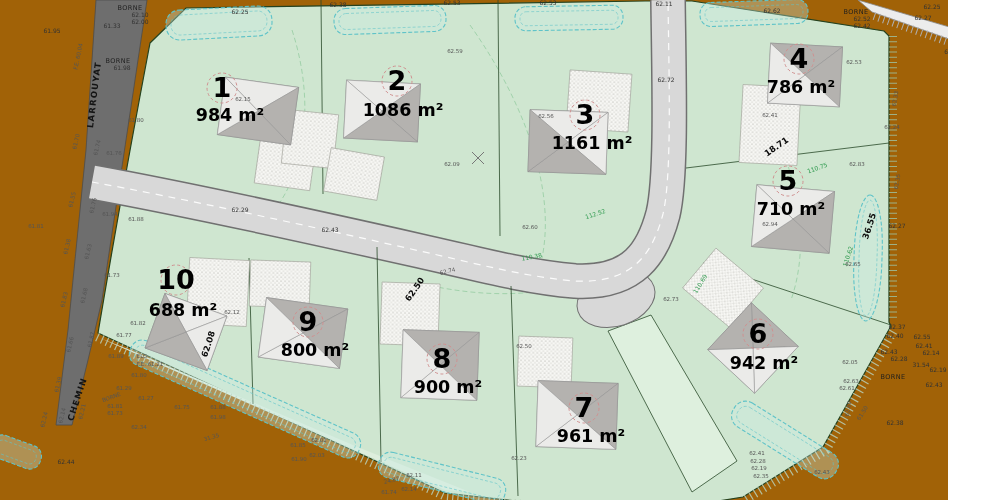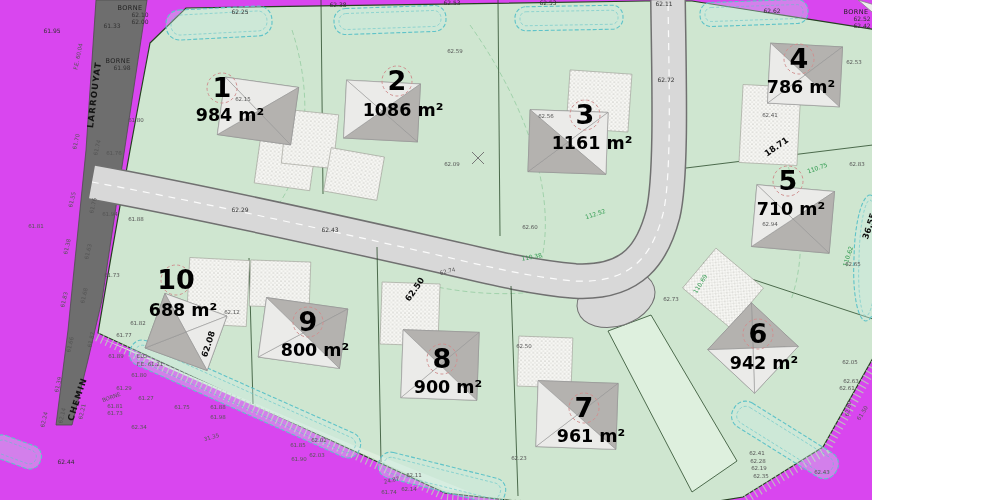--- a/index.html
+++ b/index.html
@@ -1,16 +1,16 @@
 <!DOCTYPE html>
 <html><head>
 <meta charset="utf-8">
 <style>
   html,body{margin:0;padding:0;background:#ffffff;}
-  #stage{position:relative;width:872px;height:500px;background:#d946ef;overflow:hidden;
+  #stage{position:relative;width:948px;height:500px;background:#a16207;overflow:hidden;
          font-family:"DejaVu Sans", sans-serif;}
   svg{display:block;}
   text{font-family:"DejaVu Sans", sans-serif;}
   .lbl-sm{font-size:6px;fill:#333;}
   .lbl-gy{font-size:5.5px;fill:#555;}
   .lbl-gr{font-size:6px;fill:#2e9a4e;}
   .lbl-dim{font-size:8.5px;font-weight:bold;fill:#0a0a0a;}
   .lbl-borne{font-size:6.5px;fill:#1f1f1f;letter-spacing:.4px;}
   .lbl-road{font-size:8.5px;fill:#141414;letter-spacing:1.2px;font-weight:bold;}
   .lot-num{font-size:27px;font-weight:bold;fill:#000;}

